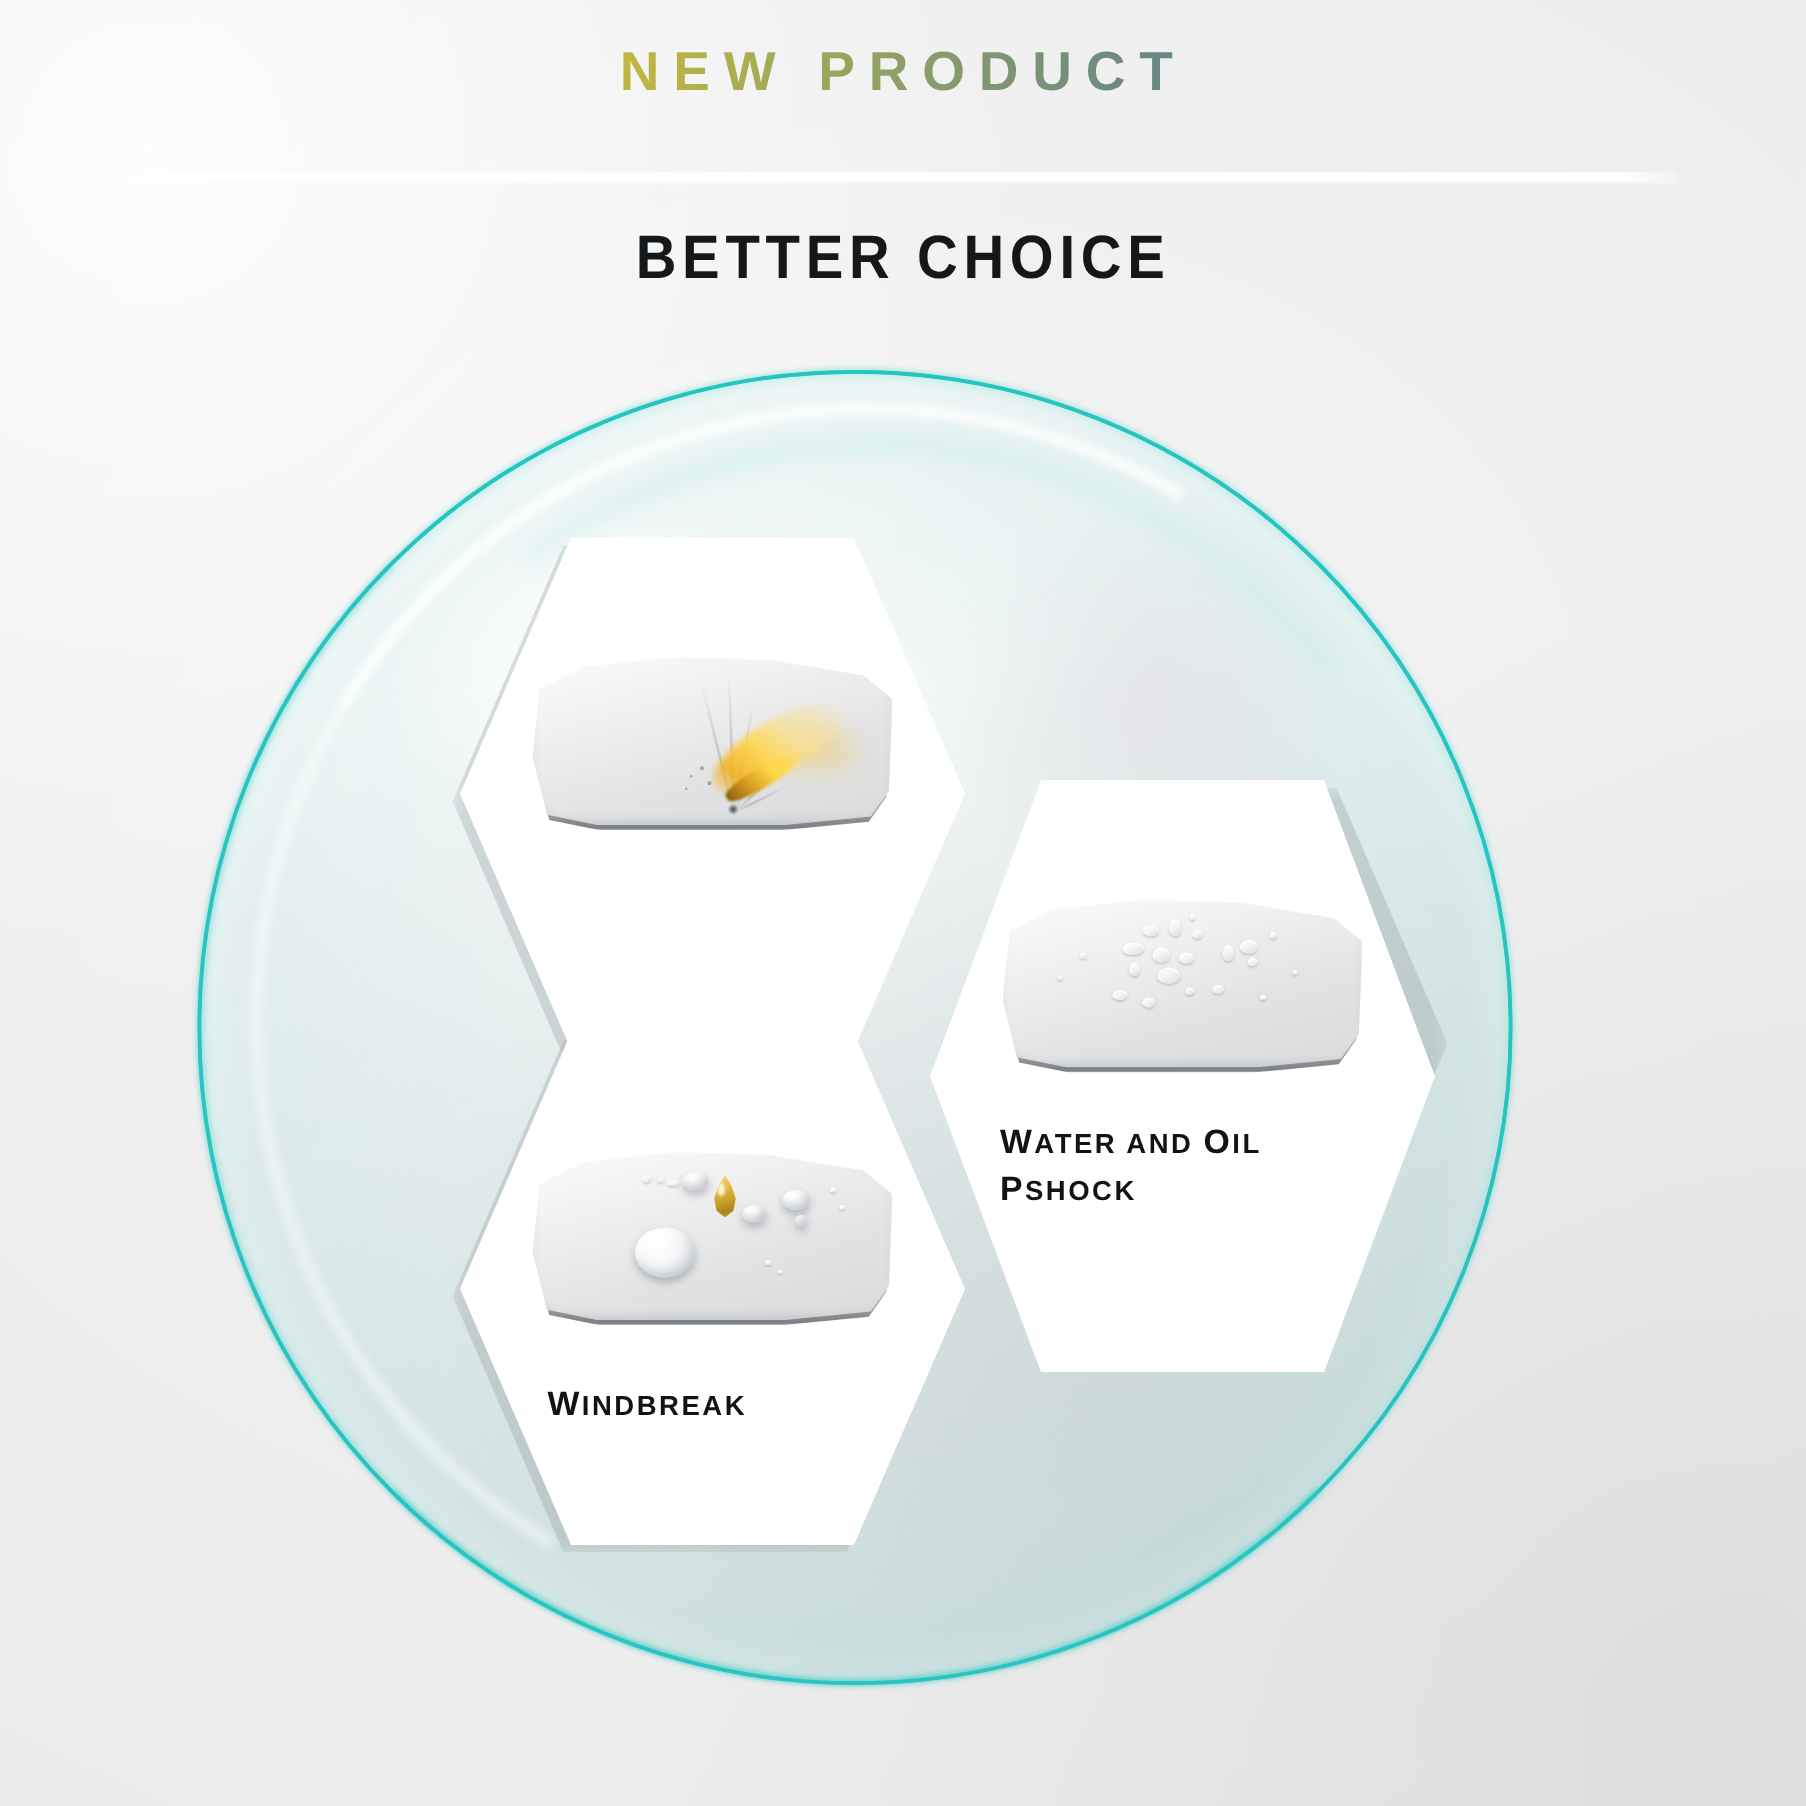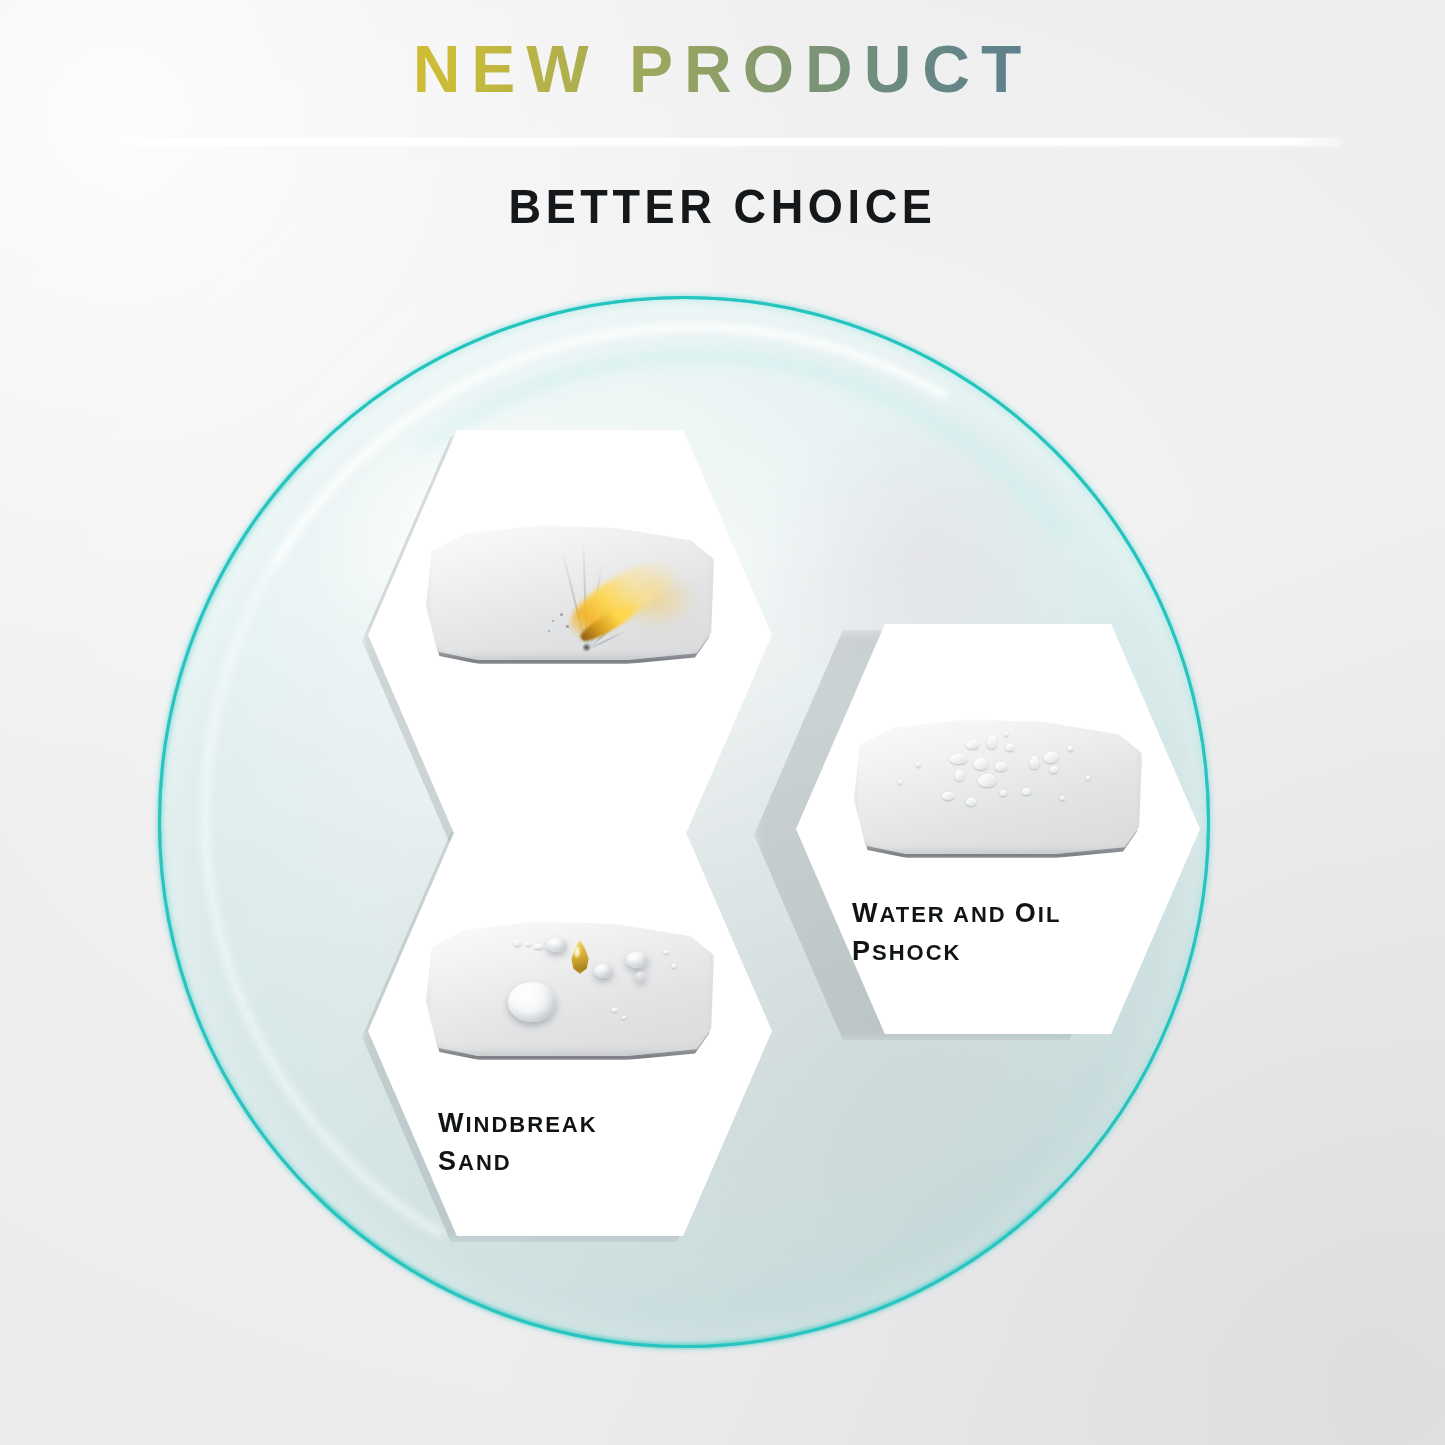--- a/index.html
+++ b/index.html
@@ -27,21 +27,21 @@
     pointer-events: none;
   }
 
   
   .title {
     position: absolute;
     top: 36px;
     left: 0;
     width: 100%;
     text-align: center;
-    font-size: 66px;
+    font-size: 44px;
     font-weight: 700;
     letter-spacing: 11px;
     line-height: 1;
     font-family: "Liberation Sans", sans-serif;
     background: linear-gradient(100deg,
         #efcb16 0%,
         #e5c41c 16%,
         #c9bb3a 32%,
         #93a263 48%,
         #6c8a80 62%,
@@ -199,21 +199,21 @@
   }
   .hex-shadow {
     position: absolute;
     clip-path: polygon(22% 0%, 78% 0%, 100% 50%, 78% 100%, 22% 100%, 0% 50%);
     background: rgba(140,145,150,.30);
     filter: blur(6px);
   }
 
   #hex-shock    { left: 368px; top: 430px;  width: 404px; height: 410px; }
   #hex-shock-sh { left: 362px; top: 436px;  width: 404px; height: 410px; }
-  #hex-water    { left: 796px; top: 624px;  width: 404px; height: 410px; }
+  #hex-water    { left: 744px; top: 624px;  width: 404px; height: 474px; }
   #hex-water-sh { left: 754px; top: 630px;  width: 404px; height: 410px; }
   #hex-wind     { left: 368px; top: 826px;  width: 404px; height: 410px; }
   #hex-wind-sh  { left: 362px; top: 832px;  width: 404px; height: 410px; }
 
   
   .lens-stage {
     position: relative;
     width: 100%;
     height: 212px;
     margin-top: 56px;
@@ -503,19 +503,16 @@
         <div class="drop" style="left:196px;top:96px;width:4px;height:3px;"></div>
         <div class="oildrop" style="left:142px;top:20px;"></div>
         <div class="oildrop-hl" style="left:148px;top:26px;"></div>
       </div>
     </div>
 
     <div class="caption" id="cap-wind">
       <span class="cap-line l1">
         <span class="cap-lead">W</span><span class="cap-rest">INDBREAK</span>
       </span>
-      <span class="cap-line l2">
-        <span class="cap-lead">S</span><span class="cap-rest">AND</span>
-      </span>
     </div>
   </div>
 
 </div>
 
 </body></html>

